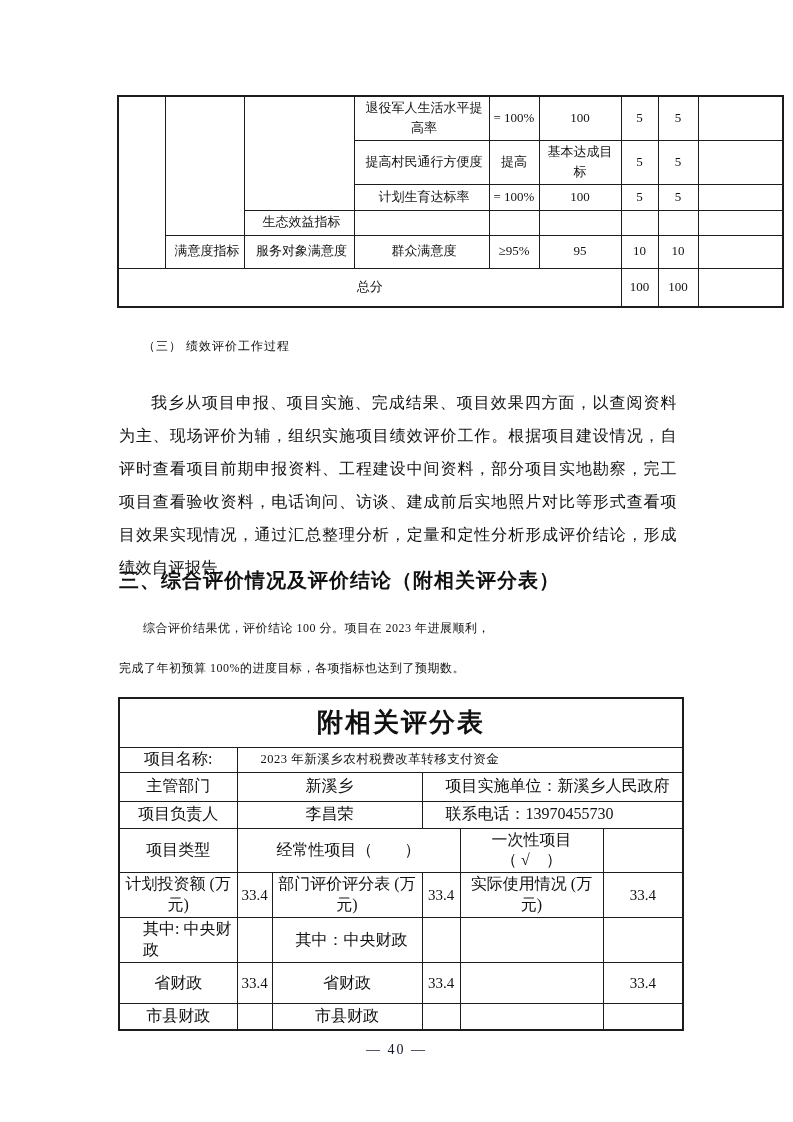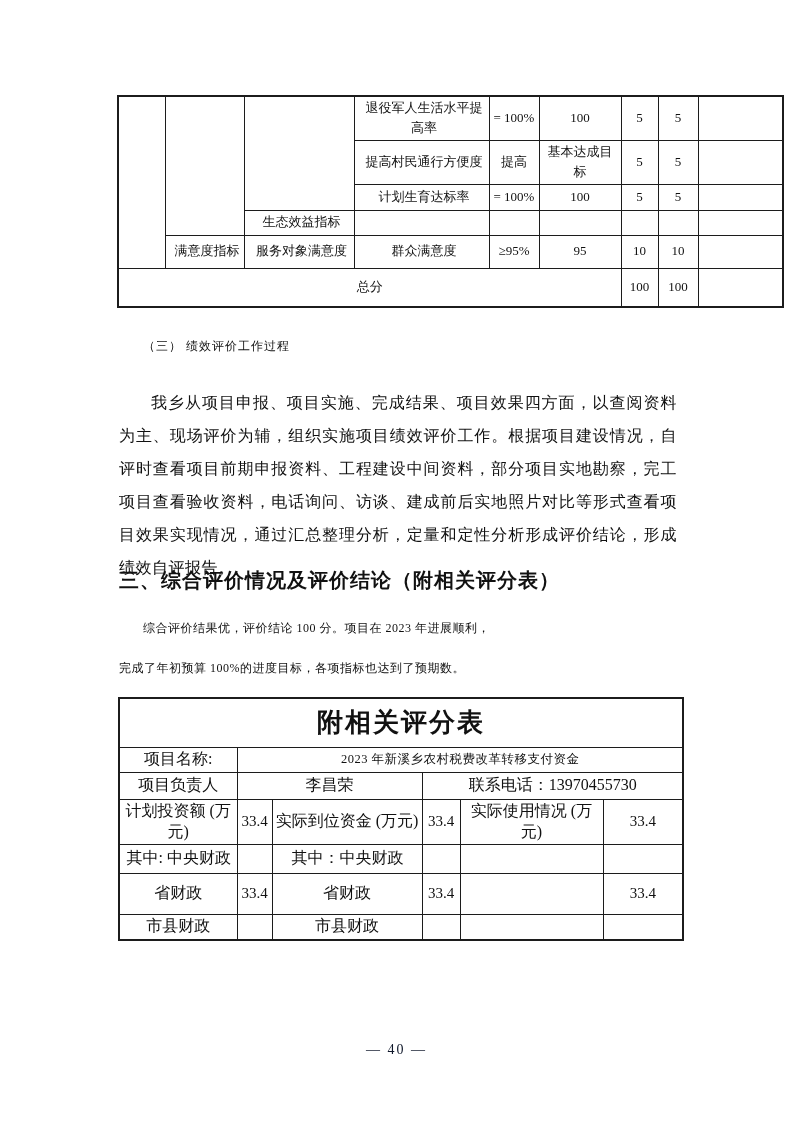--- a/index.html
+++ b/index.html
@@ -47,21 +47,21 @@
     font-size:12px;line-height:40px;letter-spacing:0.5px;
   }
   .para2 .l1{text-indent:2em;}
 
   
   .dept-table{
     position:absolute;left:118px;top:697px;width:564px;
     font-size:16px;
     border:2px solid #1c1c1c;
   }
-  .dept-table td.left{text-align:center;padding-left:4px;}
+  .dept-table td.left{text-align:left;padding-left:23px;}
   .dept-table .tbl-title{
     font-family:"Liberation Sans","DejaVu Sans",sans-serif;
     font-weight:bold;font-size:26px;letter-spacing:2px;
   }
   .dept-table .small{font-size:12.5px;letter-spacing:0.5px;}
   .dept-table .num{font-size:15px;word-break:break-all;line-height:1.25;padding:1px 2px;}
   .dept-table tr.h49{height:49px;}
   .dept-table tr.h25{height:25px;}
   .dept-table tr.h29{height:29px;}
   .dept-table tr.h27{height:27px;}
@@ -171,29 +171,43 @@
         <col style="width:80px">
     </colgroup>
     <tbody>
         <tr class="h49">
       <td colspan="6" class="tbl-title">附相关评分表</td>
     </tr>
     <tr class="h25">
       <td>项目名称:</td>
       <td colspan="5" class="left small">2023 年新溪乡农村税费改革转移支付资金</td>
     </tr>
+    <tr class="h29">
+      <td>主管部门</td>
+      <td colspan="2">新溪乡</td>
+      <td colspan="3" class="left">项目实施单位：新溪乡人民政府</td>
+    </tr>
     <tr class="h27">
       <td>项目负责人</td>
       <td colspan="2">李昌荣</td>
       <td colspan="3" class="left">联系电话：13970455730</td>
     </tr>
+    <tr class="h40">
+      <td>项目类型</td>
+      <td colspan="3">经常性项目（　　）</td>
+      <td class="two-line">
+        <div>一次性项目</div>
+        <div>（ √　）</div>
+      </td>
+      <td></td>
+    </tr>
     <tr class="h44">
       <td>计划投资额 (万元)</td>
       <td class="num">33.4</td>
-      <td>实际到位资金 (万元)</td>
+      <td>部门评价评分表 (万元)</td>
       <td class="num">33.4</td>
       <td>实际使用情况 (万元)</td>
       <td class="num">33.4</td>
     </tr>
     <tr class="h29">
       <td class="left">其中: 中央财政</td>
       <td></td>
       <td class="left">其中：中央财政</td>
       <td></td>
       <td></td>

